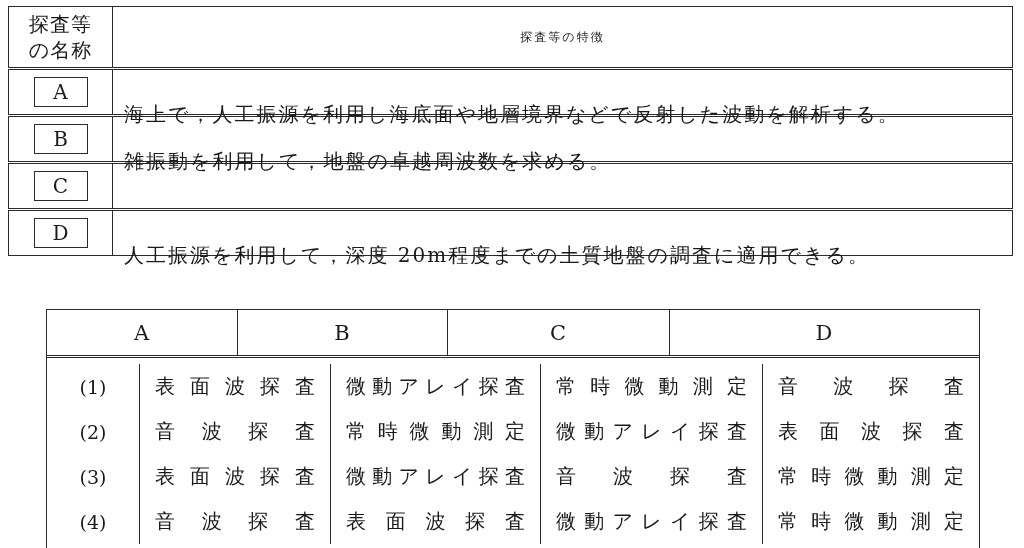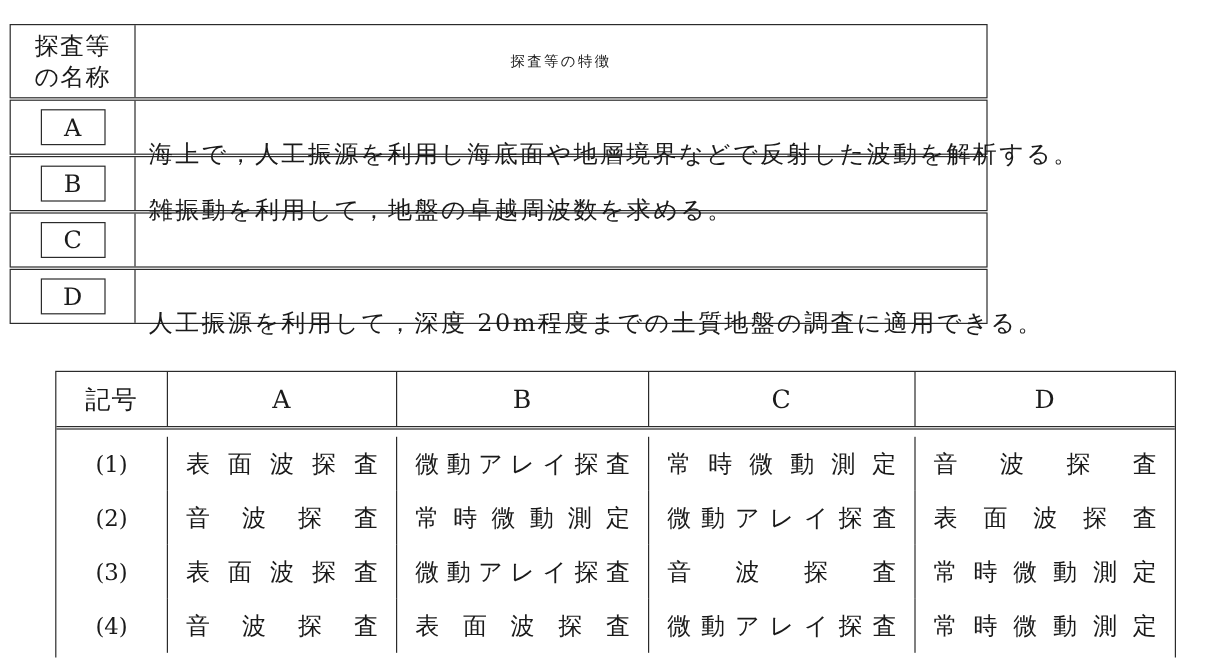--- a/index.html
+++ b/index.html
@@ -8,22 +8,22 @@
     background: #ffffff;
     color: #1a1a1a;
     font-family: "DejaVu Serif", "Liberation Serif", serif;
     position: relative;
     overflow: hidden;
   }
 
   
   .t1 {
     position: absolute;
-    left: 8px; top: 20px;
-    width: 815px;
+    left: 8px; top: 6px;
+    width: 1005px;
   }
   .t1-row {
     display: flex;
     border: 1.2px solid #2b2b2b;
     background: #fff;
   }
   .t1-row + .t1-row { margin-top: 1px; }
   .t1-header { height: 62px; }
   .t1-data   { height: 46px; }
   .t1-col1 {
@@ -162,21 +162,20 @@
     <div class="t1-col2">
       <span class="desc">人工振源を利用して，深度 20m程度までの土質地盤の調査に適用できる。</span>
     </div>
   </div>
 
 </div>
 
 <div class="t2">
 
   <div class="t2-hrow">
-    <div class="t2-cell c-sym">記号</div>
     <div class="t2-cell c-a">A</div>
     <div class="t2-cell c-b">B</div>
     <div class="t2-cell c-c">C</div>
     <div class="t2-cell c-d last">D</div>
   </div>
 
   <div class="t2-body">
 
     <div class="t2-drow">
       <div class="t2-cell c-sym">

